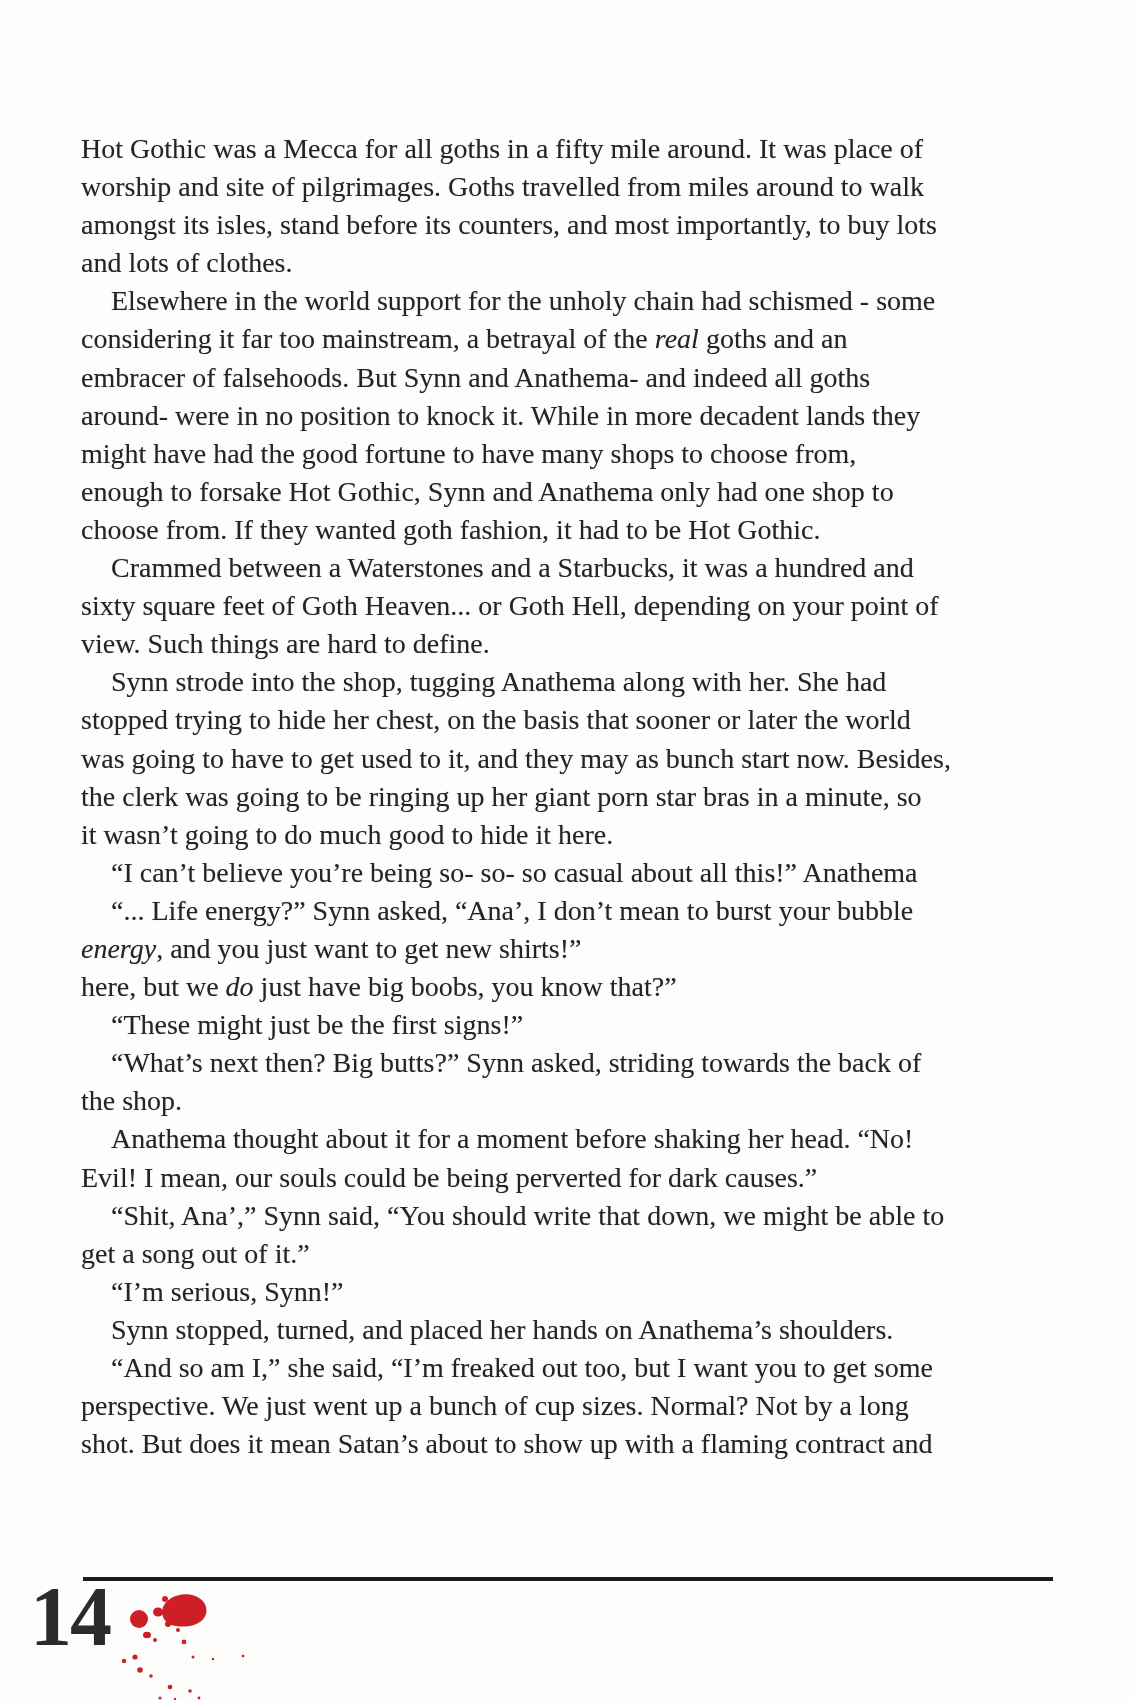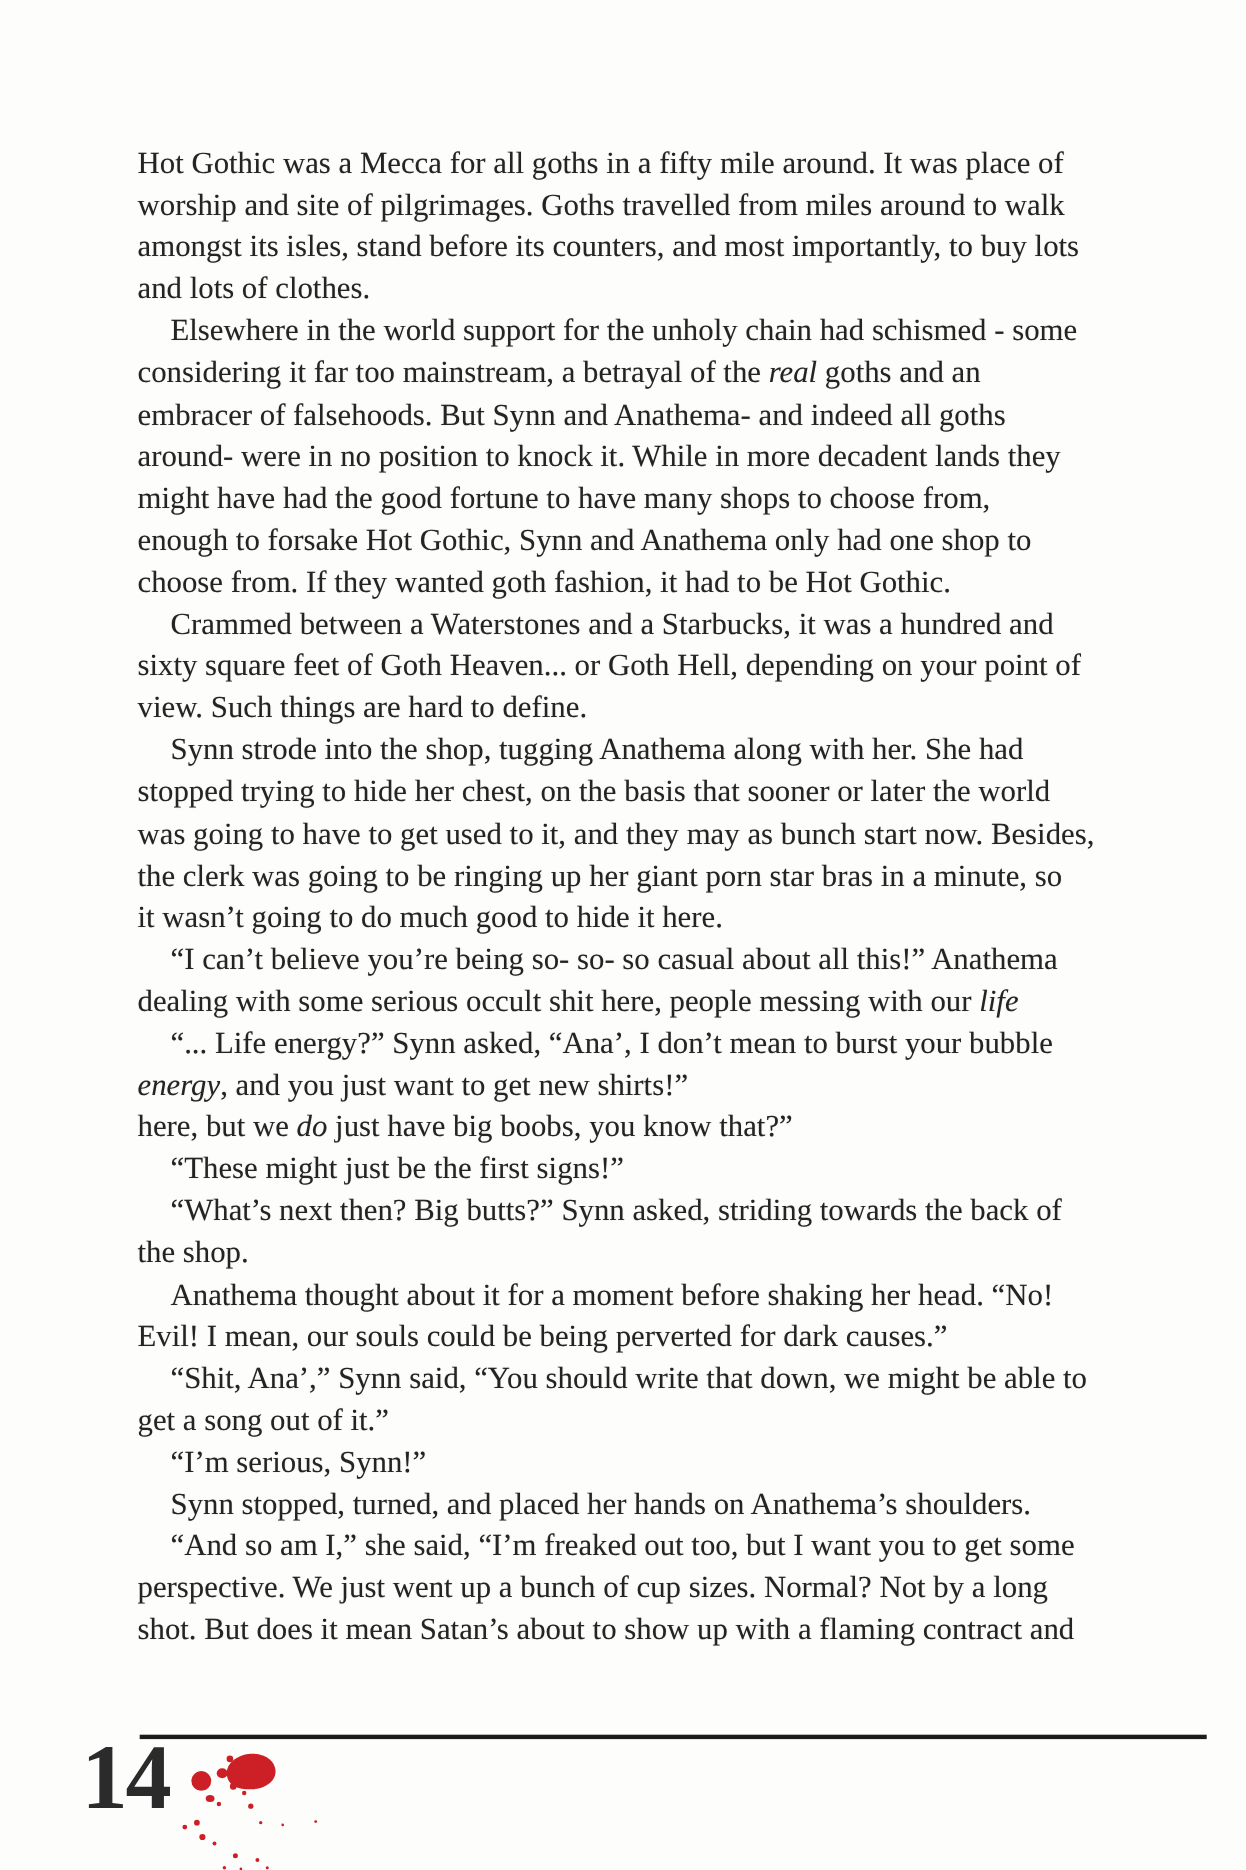--- a/index.html
+++ b/index.html
@@ -4,21 +4,21 @@
 <style>
   html, body { margin: 0; padding: 0; }
   body {
     width: 1133px; height: 1700px;
     background: #fdfdfc;
     overflow: hidden;
     position: relative;
     font-family: "Liberation Serif", serif;
   }
   .page {
-    position: absolute; inset: 0; margin-left: 44px;
+    position: absolute; inset: 0;
   }
   .text-block {
     position: absolute;
     left: 81px; top: 130px;
     width: 969px;
     font-size: 28px;
     line-height: 38.1px;
     color: #242424;
     text-shadow: 0 0 1px rgba(40,40,40,0.28);
   }
@@ -66,21 +66,20 @@
       <div class="line">choose from. If they wanted goth fashion, it had to be Hot Gothic.</div>
       <div class="line indent">Crammed between a Waterstones and a Starbucks, it was a hundred and</div>
       <div class="line">sixty square feet of Goth Heaven... or Goth Hell, depending on your point of</div>
       <div class="line">view. Such things are hard to define.</div>
       <div class="line indent">Synn strode into the shop, tugging Anathema along with her. She had</div>
       <div class="line">stopped trying to hide her chest, on the basis that sooner or later the world</div>
       <div class="line">was going to have to get used to it, and they may as bunch start now. Besides,</div>
       <div class="line">the clerk was going to be ringing up her giant porn star bras in a minute, so</div>
       <div class="line">it wasn’t going to do much good to hide it here.</div>
       <div class="line indent">“I can’t believe you’re being so- so- so casual about all this!” Anathema</div>
-      <div class="line">dealing with some serious occult shit here, people messing with our <i>life</i></div>
       <div class="line indent">“... Life energy?” Synn asked, “Ana’, I don’t mean to burst your bubble</div>
       <div class="line"><i>energy</i>, and you just want to get new shirts!”</div>
       <div class="line">here, but we <i>do</i> just have big boobs, you know that?”</div>
       <div class="line indent">“These might just be the first signs!”</div>
       <div class="line indent">“What’s next then? Big butts?” Synn asked, striding towards the back of</div>
       <div class="line">the shop.</div>
       <div class="line indent">Anathema thought about it for a moment before shaking her head. “No!</div>
       <div class="line">Evil! I mean, our souls could be being perverted for dark causes.”</div>
       <div class="line indent">“Shit, Ana’,” Synn said, “You should write that down, we might be able to</div>
       <div class="line">get a song out of it.”</div>

